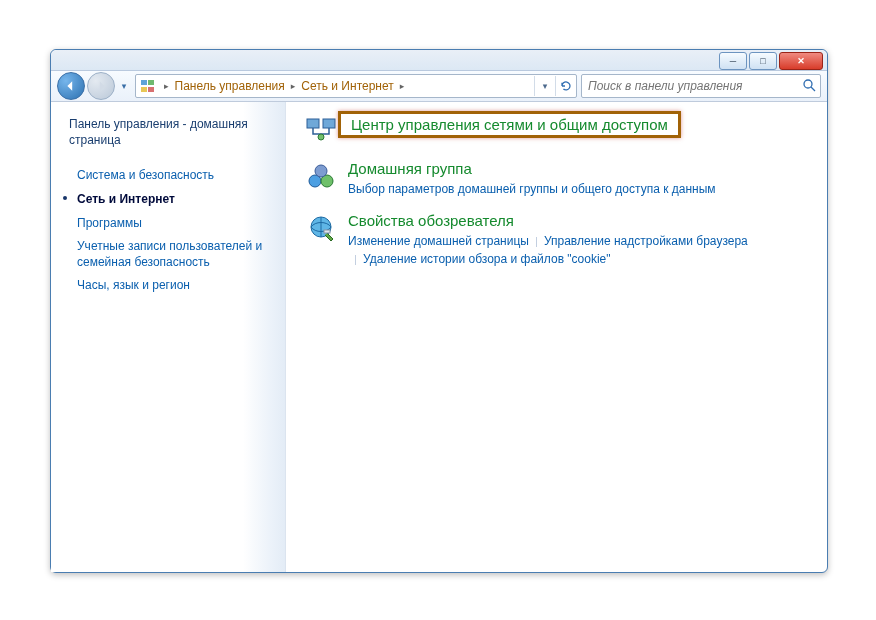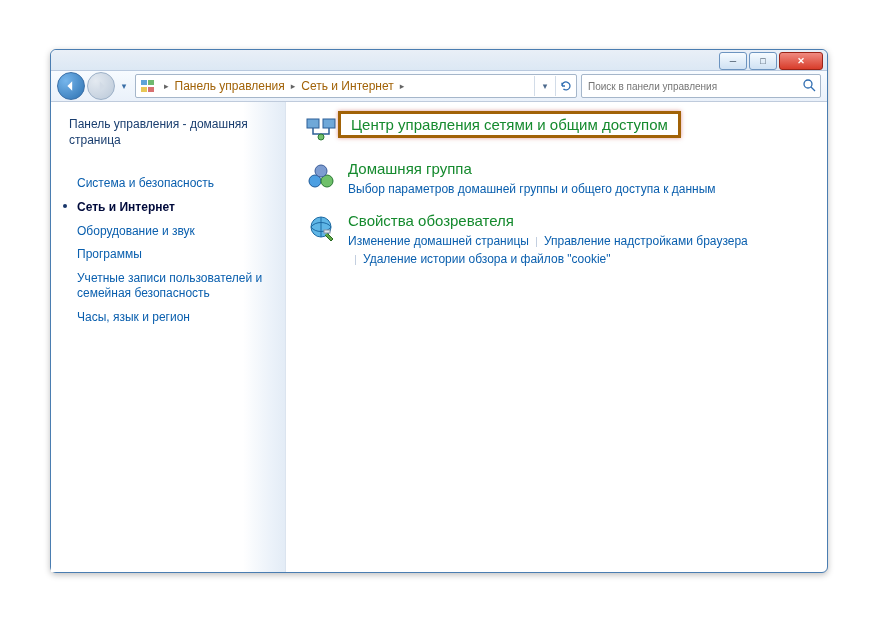--- a/index.html
+++ b/index.html
@@ -17,26 +17,26 @@
   .navbtn svg{fill:#fff}
   .navbtn.fwd svg{fill:#d2dbe6}
   .dd{width:14px;color:#3a6fa7;font-size:9px;text-align:center}
   .addressbar{flex:1;height:22px;border:1px solid #a5b6ca;border-radius:2px;background:#fff;display:flex;align-items:center;margin:0 4px;min-width:0;overflow:hidden}
   .ab-icon{width:18px;height:18px;margin:0 3px;display:flex;align-items:center;justify-content:center}
   .crumb{color:#a16207;padding:0 2px;white-space:nowrap}
   .sep{color:#646464;font-size:9px;padding:0 4px}
   .ab-right{margin-left:auto;display:flex;align-items:center}
   .ab-btn{width:20px;height:20px;border-left:1px solid #d2dce8;display:flex;align-items:center;justify-content:center;color:#4d6a8d;font-size:9px}
   .searchbox{width:230px;height:22px;border:1px solid #a5b6ca;border-radius:2px;background:#fff;display:flex;align-items:center;padding:0 4px}
-  .searchbox input{border:none;outline:none;flex:1;color:#7c7c7c;font-size:10px;background:transparent}
+  .searchbox input{border:none;outline:none;flex:1;font-style:italic;color:#7c7c7c;font-size:12px;background:transparent}
   .searchbox .mag{color:#2f6db1}
   
   .body{display:flex;height:calc(100% - 52px)}
   .sidebar{width:206px;background:linear-gradient(to right,#fff 0,#fff 82%,#edf3fa 93%,#e3ecf6 100%);padding:14px 10px 0 18px;border-right:1px solid #dbe4ef}
-  .side-head{color:#1a3e6f;font-size:12px;margin-bottom:24px;line-height:1.35}
+  .side-head{color:#1a3e6f;font-size:12px;margin-bottom:16px;line-height:1.35}
   .side-item{color:#0a5fae;padding:4px 0 4px 8px;cursor:pointer;line-height:1.3}
   .side-item.active{color:#000a3b;font-weight:bold;position:relative}
   .side-item.active::before{content:"";position:absolute;left:-6px;top:8px;width:4px;height:4px;background:#18366a;border-radius:50%}
   .content{flex:1;padding:12px 18px;overflow:auto}
   .cat{display:flex;margin-bottom:14px}
   .cat-icon{width:36px;height:32px;flex:none;margin-right:8px;display:flex;align-items:center;justify-content:center}
   .cat-body{flex:1}
   .cat-title{color:#158a2e;font-size:15px;display:inline-block}
   .cat-title.hl{border:3px solid #a16207;border-radius:0;padding:2px 10px;box-shadow:0 0 4px rgba(196,51,42,.5);margin-left:-10px;margin-top:-3px}
   .sublinks{margin-top:3px;line-height:1.5}
@@ -102,21 +102,20 @@
       </span>
     </div>
   </div>
 
   <div class="body">
     <div class="sidebar">
       <div class="side-head">Панель управления - домашняя страница</div>
       <div id="side-list">
           <div class="side-item">Система и безопасность</div>
           <div class="side-item active">Сеть и Интернет</div>
-          <div class="side-item">Оборудование и звук</div>
           <div class="side-item">Программы</div>
           <div class="side-item">Учетные записи пользователей и семейная безопасность</div>
           <div class="side-item">Часы, язык и регион</div>
         </div>
     </div>
     <div class="content">
       <div id="cat-list">
           <div class="cat">
             <div class="cat-icon">
               <svg width="34" height="30" viewBox="0 0 34 30">

